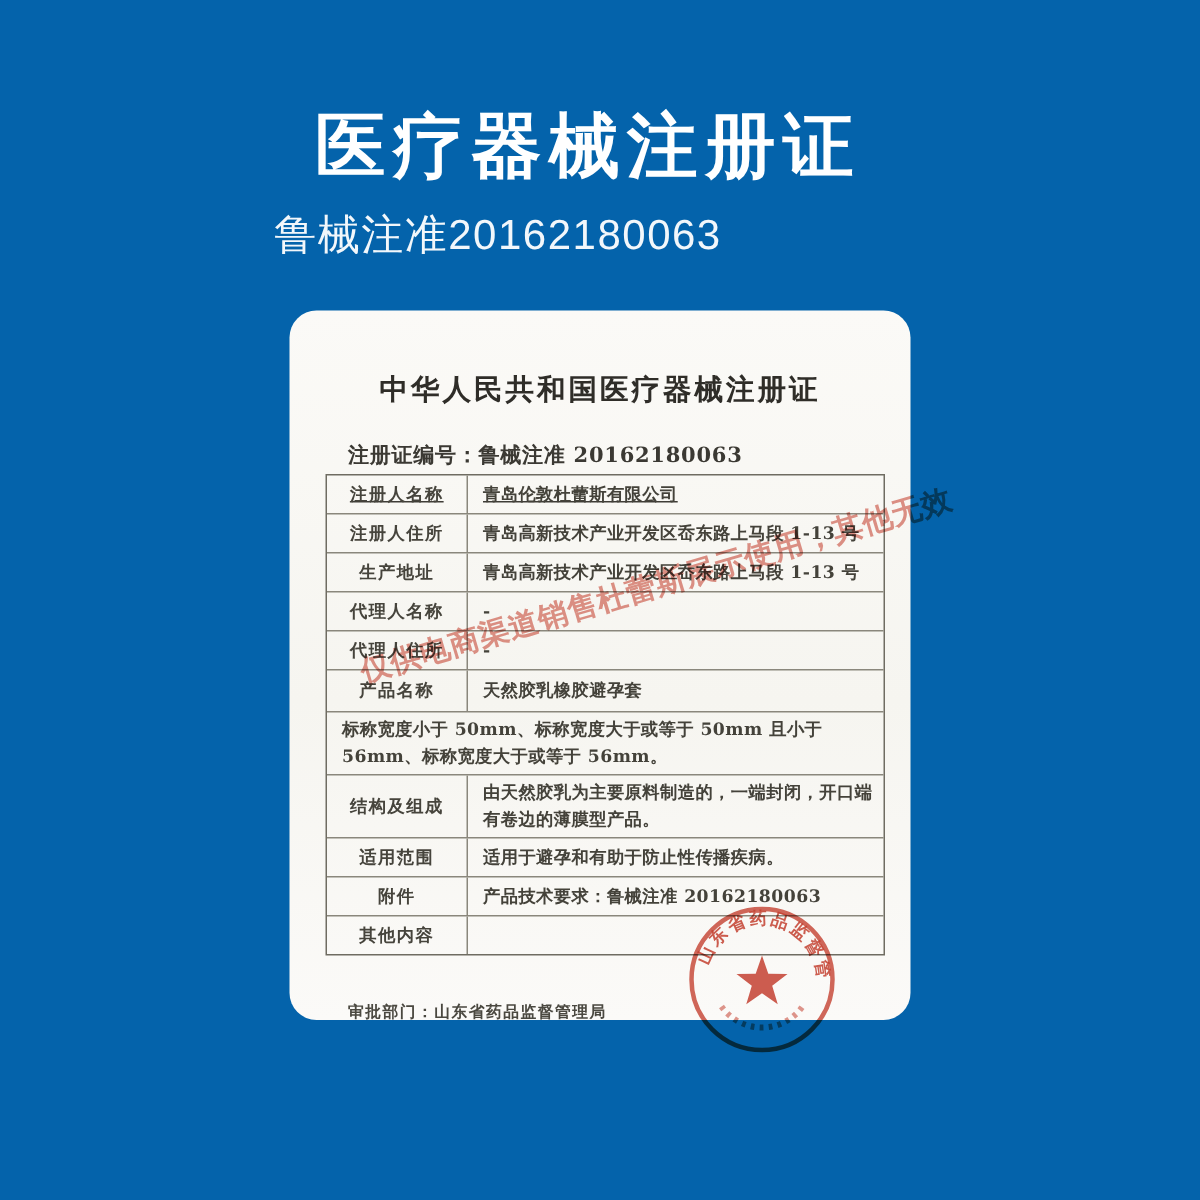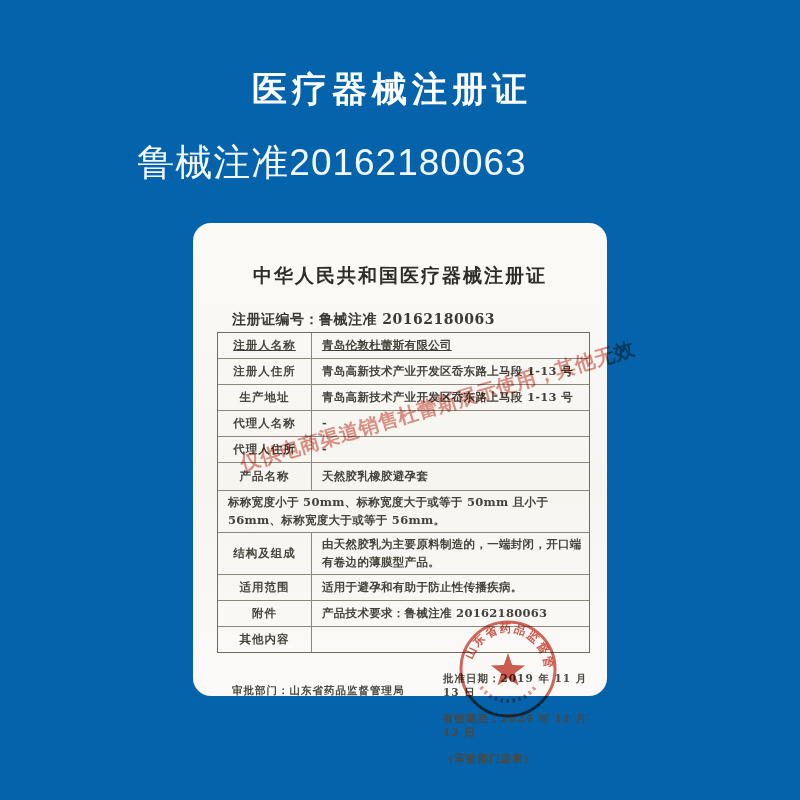--- a/index.html
+++ b/index.html
@@ -5,29 +5,29 @@
   html,body{margin:0;padding:0;}
   body{
     width:800px;height:800px;overflow:hidden;position:relative;
     background:#0463ab;
     font-family:"Liberation Sans",sans-serif;
   }
   
   .hdr{position:absolute;left:0;top:0;width:800px;text-align:center;color:#ffffff;}
   .hdr-title{
     position:absolute;left:0;top:66px;width:784px;
-    font-size:35px;font-weight:700;letter-spacing:5px;
+    font-size:47px;font-weight:700;letter-spacing:5px;
   }
   .hdr-sub{
     position:absolute;left:0;top:138px;width:664px;
-    font-size:37px;font-weight:400;letter-spacing:1px;color:rgba(255,255,255,.95);
+    font-size:28px;font-weight:400;letter-spacing:1px;color:rgba(255,255,255,.95);
   }
   
   .card{
-    position:absolute;left:193px;top:223px;width:414px;height:473px;
+    position:absolute;left:193px;top:207px;width:414px;height:473px;
     background:linear-gradient(180deg,#fbfaf7 0%,#f6f5f0 55%,#fbfaf8 100%);
     border-radius:18px;
     font-family:"DejaVu Serif","Liberation Serif",serif;
     color:#3f3d37;
   }
   .cert-title{
     position:absolute;left:0;top:40px;width:414px;text-align:center;
     font-size:19px;font-weight:700;letter-spacing:2px;color:#2f2d28;
   }
   .reg-line{
@@ -132,29 +132,20 @@
       <div class="tcell-l">其他内容</div>
       <div class="tcell-v"></div>
     </div>
   </div>
 
   <div class="wmark">仅供电商渠道销售杜蕾斯展示使用，其他无效</div>
 
   <div class="foot-dept">
     <span>审批部门：</span><span>山东省药品监督管理局</span>
   </div>
-  <div class="foot-right">
-    <div>
-      <span>批准日期：</span><span>2019 年 11 月 13 日</span>
-    </div>
-    <div>
-      <span>有效期至：</span><span>2024 年 11 月 12 日</span>
-    </div>
-    <div>（审批部门盖章）</div>
-  </div>
 
   <svg class="seal" viewBox="0 0 120 120">
     <circle cx="60" cy="60" r="47" fill="none" stroke="#c84232" stroke-width="3" opacity="0.8"></circle>
     <defs>
       <path id="sealArc" d="M 60 60 m -37 0 a 37 37 0 1 1 74 0"></path>
       <path id="sealArcBottom" d="M 60 60 m -33 0 a 33 33 0 1 0 66 0"></path>
     </defs>
     <text font-size="11.5" font-weight="bold" fill="#c84232" opacity="0.85" letter-spacing="2">
       <textPath href="#sealArc" startOffset="8%"><tspan>山东省药品监督管理局</tspan></textPath>
     </text>

